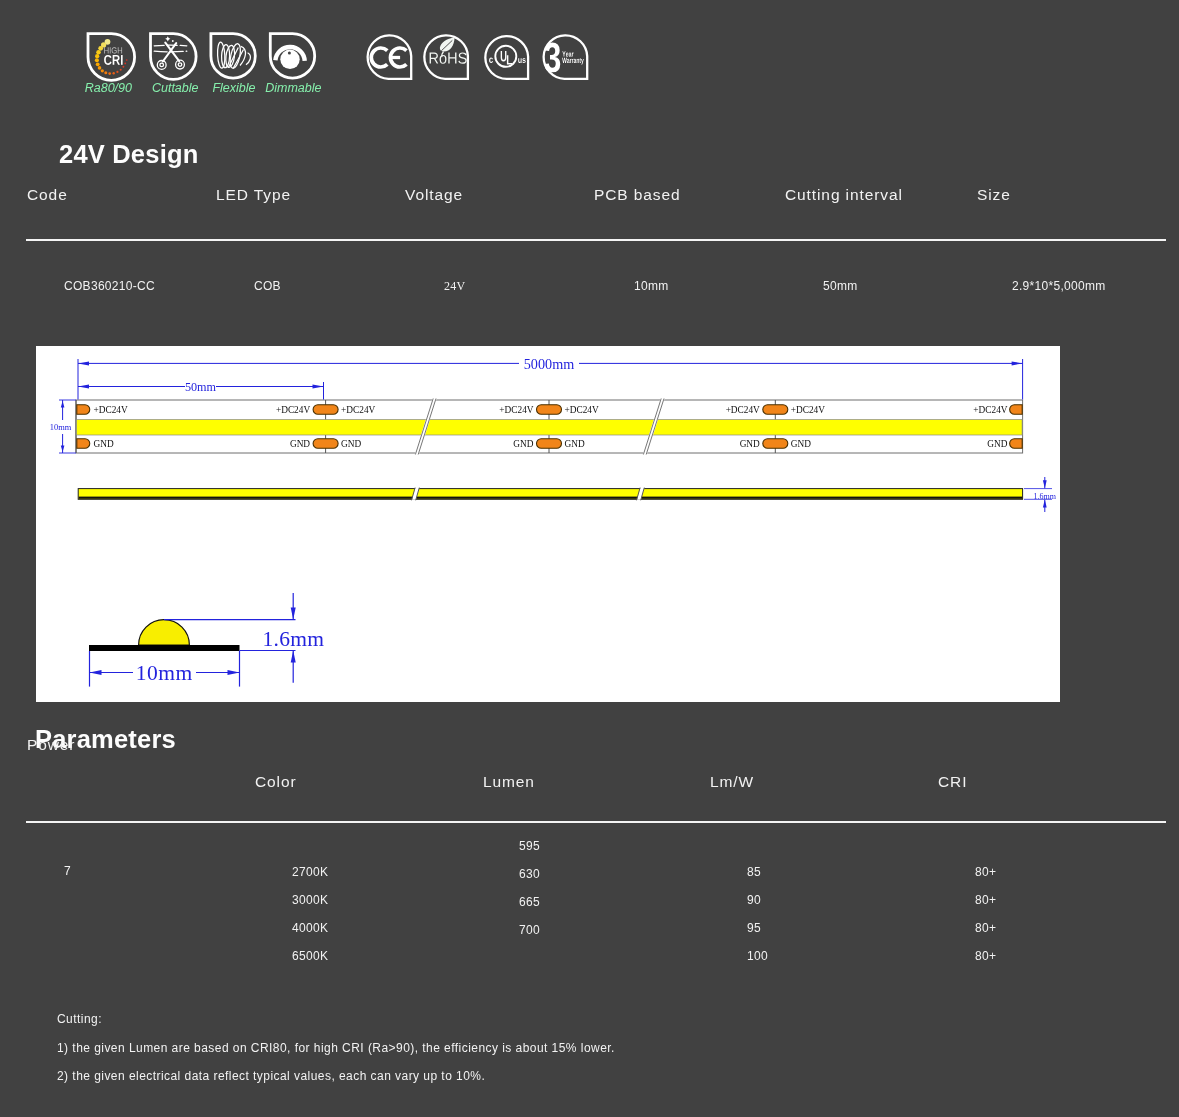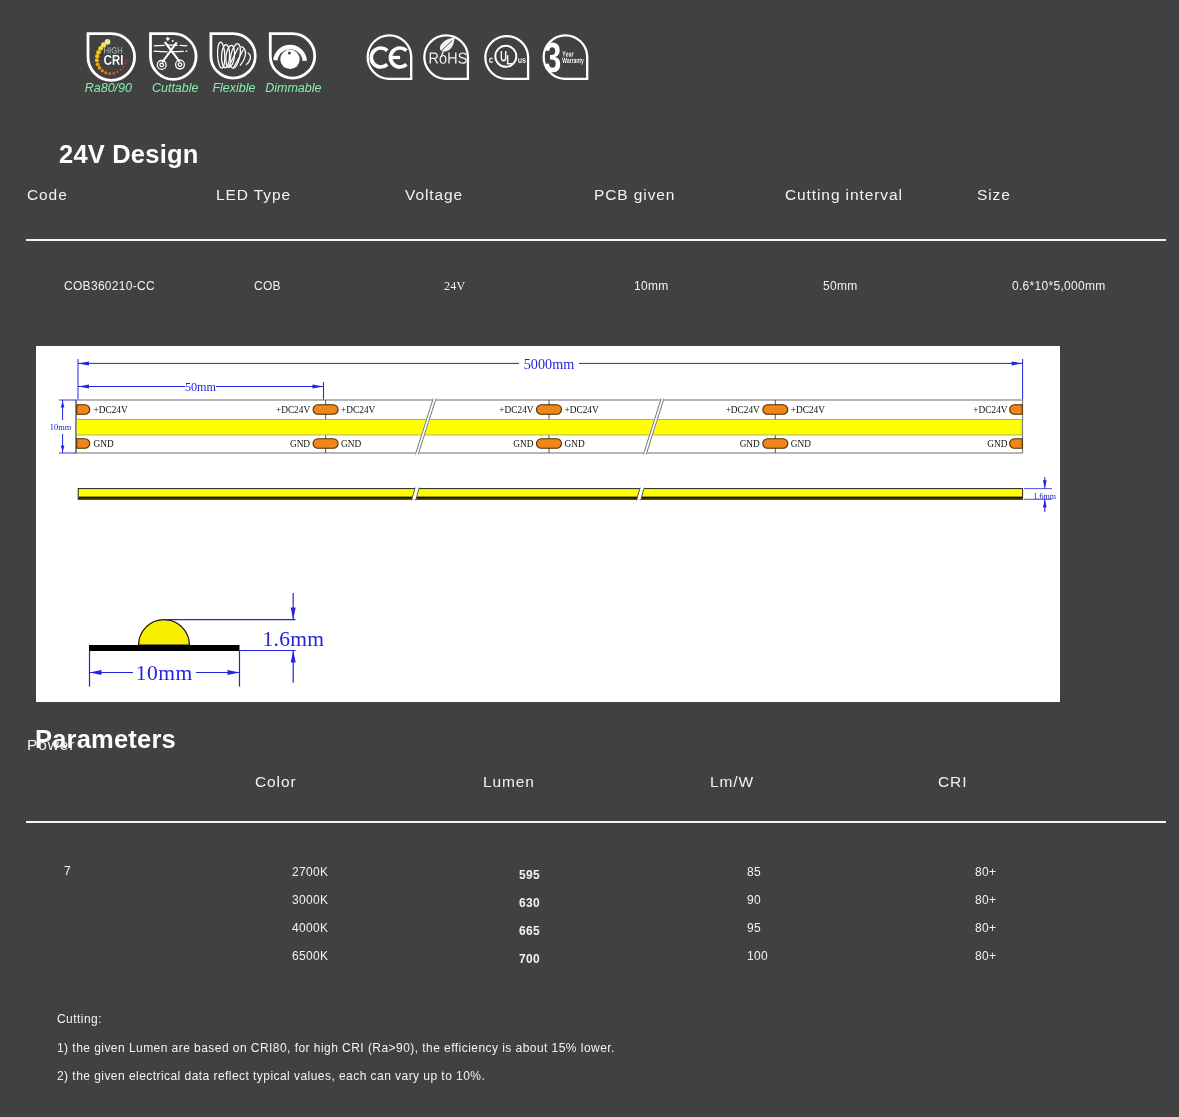--- a/index.html
+++ b/index.html
@@ -160,30 +160,30 @@
 </svg>
 <div class="abs lbl" style="left:81px;top:81px;width:51px;">Ra80/90</div>
 <div class="abs lbl" style="left:147.5px;top:81px;width:51px;">Cuttable</div>
 <div class="abs lbl" style="left:207.5px;top:81px;width:48px;">Flexible</div>
 <div class="abs lbl" style="left:263.5px;top:81px;width:58px;">Dimmable</div>
 
 <div class="abs h1" style="left:35px;top:140px;margin-left:24px;">24V Design</div>
 <div class="abs th" style="left:27px;top:186px;">Code</div>
 <div class="abs th" style="left:216px;top:186px;">LED Type</div>
 <div class="abs th" style="left:405px;top:186px;">Voltage</div>
-<div class="abs th" style="left:594px;top:186px;">PCB given</div>
+<div class="abs th" style="left:594px;top:186px;">PCB based</div>
 <div class="abs th" style="left:785px;top:186px;">Cutting interval</div>
 <div class="abs th" style="left:977px;top:186px;">Size</div>
 <div class="abs hr" style="left:26px;top:239px;width:1140px;"></div>
 <div class="abs td" style="left:36px;top:279px;">COB360210-CC</div>
 <div class="abs td" style="left:226px;top:279px;">COB</div>
 <div class="abs td" style="left:416px;top:279px;font-family:Liberation Serif, serif;">24V</div>
 <div class="abs td" style="left:606px;top:279px;">10mm</div>
 <div class="abs td" style="left:795px;top:279px;">50mm</div>
-<div class="abs td" style="left:984px;top:279px;">0.6*10*5,000mm</div>
+<div class="abs td" style="left:984px;top:279px;">2.9*10*5,000mm</div>
 
 <div class="abs" style="left:36px;top:346px;width:1024px;height:356px;background:#ffffff;">
 <svg width="1024" height="356" viewBox="0 0 1024 356" font-family="Liberation Serif,serif">
 
   <rect x="40" y="54" width="946.6" height="53" fill="#ffffff" stroke="#6e6e6e" stroke-width="1"></rect>
   <g stroke="#555" stroke-width="1">
     <line x1="289.6" y1="54" x2="289.6" y2="107"></line>
     <line x1="513" y1="54" x2="513" y2="107"></line>
     <line x1="739.3" y1="54" x2="739.3" y2="107"></line>
     <line x1="40" y1="54" x2="40" y2="107"></line>
@@ -307,19 +307,19 @@
 
 <div class="abs h1" style="left:35px;top:724.5px;">Parameters</div>
 <div class="abs th" style="left:27px;top:736px;">Power</div>
 <div class="abs th" style="left:255px;top:772.5px;">Color</div>
 <div class="abs th" style="left:483px;top:772.5px;">Lumen</div>
 <div class="abs th" style="left:710px;top:772.5px;">Lm/W</div>
 <div class="abs th" style="left:938px;top:772.5px;">CRI</div>
 <div class="abs hr" style="left:26px;top:821px;width:1140px;"></div>
 <div class="abs td" style="left:36px;top:864px;">7</div>
 <div class="abs td" style="left:264px;top:858px;line-height:28px;">2700K<br>3000K<br>4000K<br>6500K</div>
-<div class="abs td" style="left:491px;top:861px;line-height:28px;font-weight:bold;">595<br>630<br>665<br>700</div>
+<div class="abs td" style="left:491px;top:832px;line-height:28px;">595<br>630<br>665<br>700</div>
 <div class="abs td" style="left:719px;top:858px;line-height:28px;">85<br>90<br>95<br>100</div>
 <div class="abs td" style="left:947px;top:858px;line-height:28px;">80+<br>80+<br>80+<br>80+</div>
 
 <div class="abs td rem" style="left:29px;top:1012px;">Cutting:</div>
 <div class="abs td rem" style="left:29px;top:1041px;">1) the given Lumen are based on CRI80, for high CRI (Ra&gt;90), the efficiency is about 15% lower.</div>
 <div class="abs td rem" style="left:29px;top:1069px;">2) the given electrical data reflect typical values, each can vary up to 10%.</div>
 
 </body></html>

